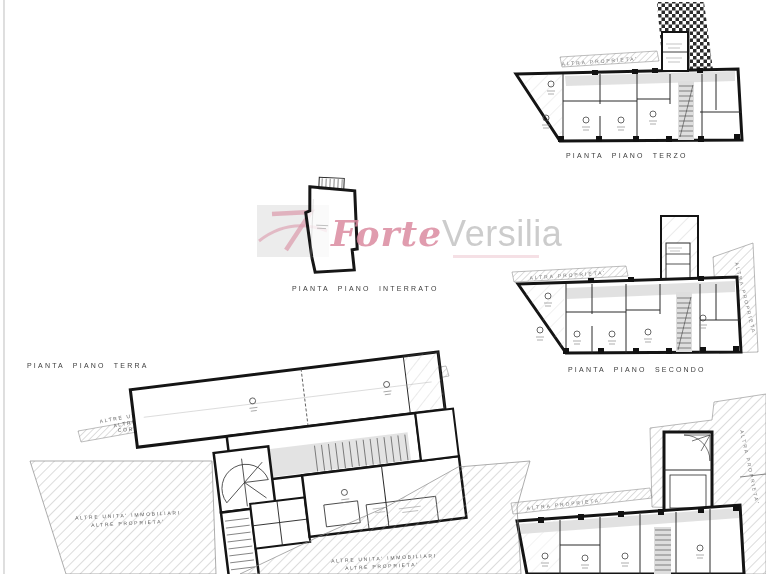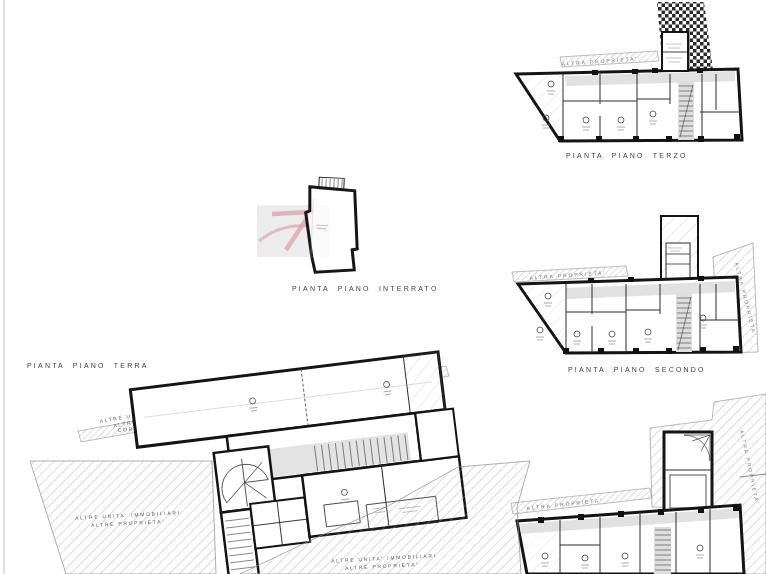--- a/index.html
+++ b/index.html
@@ -180,13 +180,17 @@
   </g>
 
   <g>
     <polygon points="240,574 320,536 388,506 458,467 530,461 517,507 521,574" fill="url(#hat)" stroke="#8a8a8a" stroke-width="0.7"></polygon>
     <text class="ann" x="384" y="560" text-anchor="middle" transform="rotate(-3 384 560)">ALTRE UNITA' IMMOBILIARI</text>
     <text class="ann" x="382" y="568" text-anchor="middle" transform="rotate(-3 382 568)">ALTRE PROPRIETA'</text>
   </g>
 </svg>
 
 
+<div class="wm">
+  <span class="wm-forte">Forte</span><span class="wm-versilia">Versilia</span>
+  <div class="wm-tagline"></div>
+</div>
 </div>
 
 </body></html>

